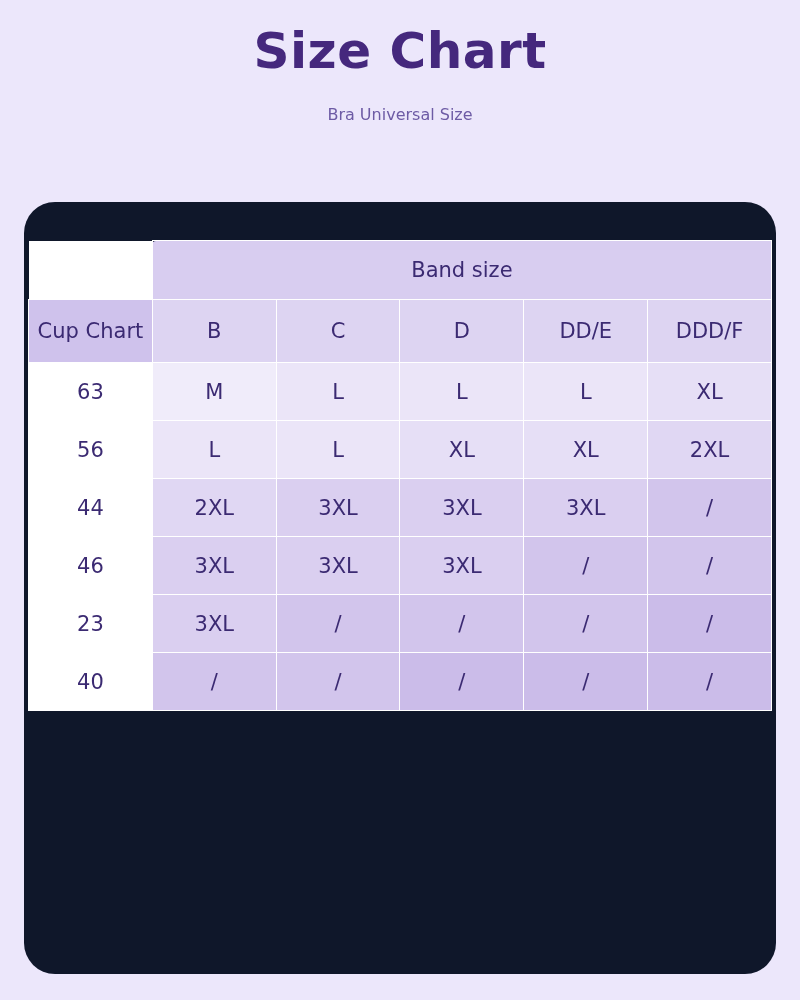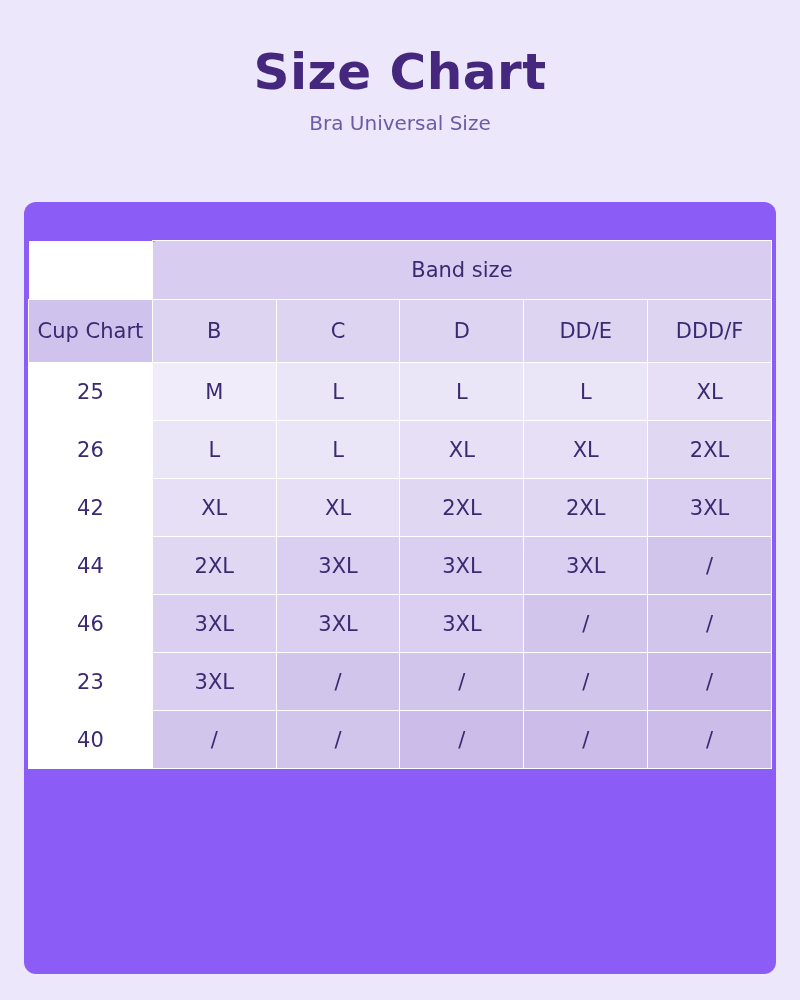--- a/index.html
+++ b/index.html
@@ -14,45 +14,45 @@
     color: #3d2a7a;
     overflow: hidden;
   }
   .page {
     width: 800px;
     height: 1000px;
     position: relative;
     box-sizing: border-box;
   }
   .header {
-    padding-top: 46px;
+    padding-top: 25px;
     text-align: center;
   }
   .title {
     font-size: 50px;
     font-weight: bold;
     color: #45287d;
     letter-spacing: 0.5px;
     line-height: 1.05;
     margin: 0;
   }
   .subtitle {
-    margin-top: 12px;
-    font-size: 20px;
+    margin-top: 27px;
+    font-size: 16px;
     color: #6d5ba5;
     font-weight: normal;
   }
   .card {
     position: absolute;
     left: 24px;
     top: 202px;
     width: 752px;
     height: 772px;
-    background: #8b5cf6;
-    border-radius: 12px;
+    background: #0f172a;
+    border-radius: 31px;
     overflow: hidden;
   }
   table.size-table {
     border-collapse: collapse;
     width: 744px;
     margin-left: 4px;
     margin-top: 38px;
     table-layout: fixed;
   }
   table.size-table td,
@@ -125,42 +125,34 @@
           <th class="cup-head">Cup Chart</th>
           <th class="cupcol-head col-w">B</th>
           <th class="cupcol-head col-w">C</th>
           <th class="cupcol-head col-w">D</th>
           <th class="cupcol-head col-w">DD/E</th>
           <th class="cupcol-head col-w">DDD/F</th>
         </tr>
       </thead>
       <tbody id="table-body">
           <tr>
-            <td class="rowlabel">25</td>
+            <td class="rowlabel">63</td>
             <td class="cell col-w" style="background: rgb(240, 236, 250);">M</td>
             <td class="cell col-w" style="background: rgb(235, 229, 248);">L</td>
             <td class="cell col-w" style="background: rgb(235, 229, 248);">L</td>
             <td class="cell col-w" style="background: rgb(235, 229, 248);">L</td>
             <td class="cell col-w" style="background: rgb(230, 223, 246);">XL</td>
           </tr>
           <tr>
-            <td class="rowlabel">26</td>
+            <td class="rowlabel">56</td>
             <td class="cell col-w" style="background: rgb(235, 229, 248);">L</td>
             <td class="cell col-w" style="background: rgb(235, 229, 248);">L</td>
             <td class="cell col-w" style="background: rgb(230, 223, 246);">XL</td>
             <td class="cell col-w" style="background: rgb(230, 223, 246);">XL</td>
             <td class="cell col-w" style="background: rgb(224, 215, 243);">2XL</td>
-          </tr>
-          <tr>
-            <td class="rowlabel">42</td>
-            <td class="cell col-w" style="background: rgb(230, 223, 246);">XL</td>
-            <td class="cell col-w" style="background: rgb(230, 223, 246);">XL</td>
-            <td class="cell col-w" style="background: rgb(224, 215, 243);">2XL</td>
-            <td class="cell col-w" style="background: rgb(224, 215, 243);">2XL</td>
-            <td class="cell col-w" style="background: rgb(218, 207, 240);">3XL</td>
           </tr>
           <tr>
             <td class="rowlabel">44</td>
             <td class="cell col-w" style="background: rgb(224, 215, 243);">2XL</td>
             <td class="cell col-w" style="background: rgb(218, 207, 240);">3XL</td>
             <td class="cell col-w" style="background: rgb(218, 207, 240);">3XL</td>
             <td class="cell col-w" style="background: rgb(218, 207, 240);">3XL</td>
             <td class="cell col-w" style="background: rgb(210, 197, 236);">/</td>
           </tr>
           <tr>

